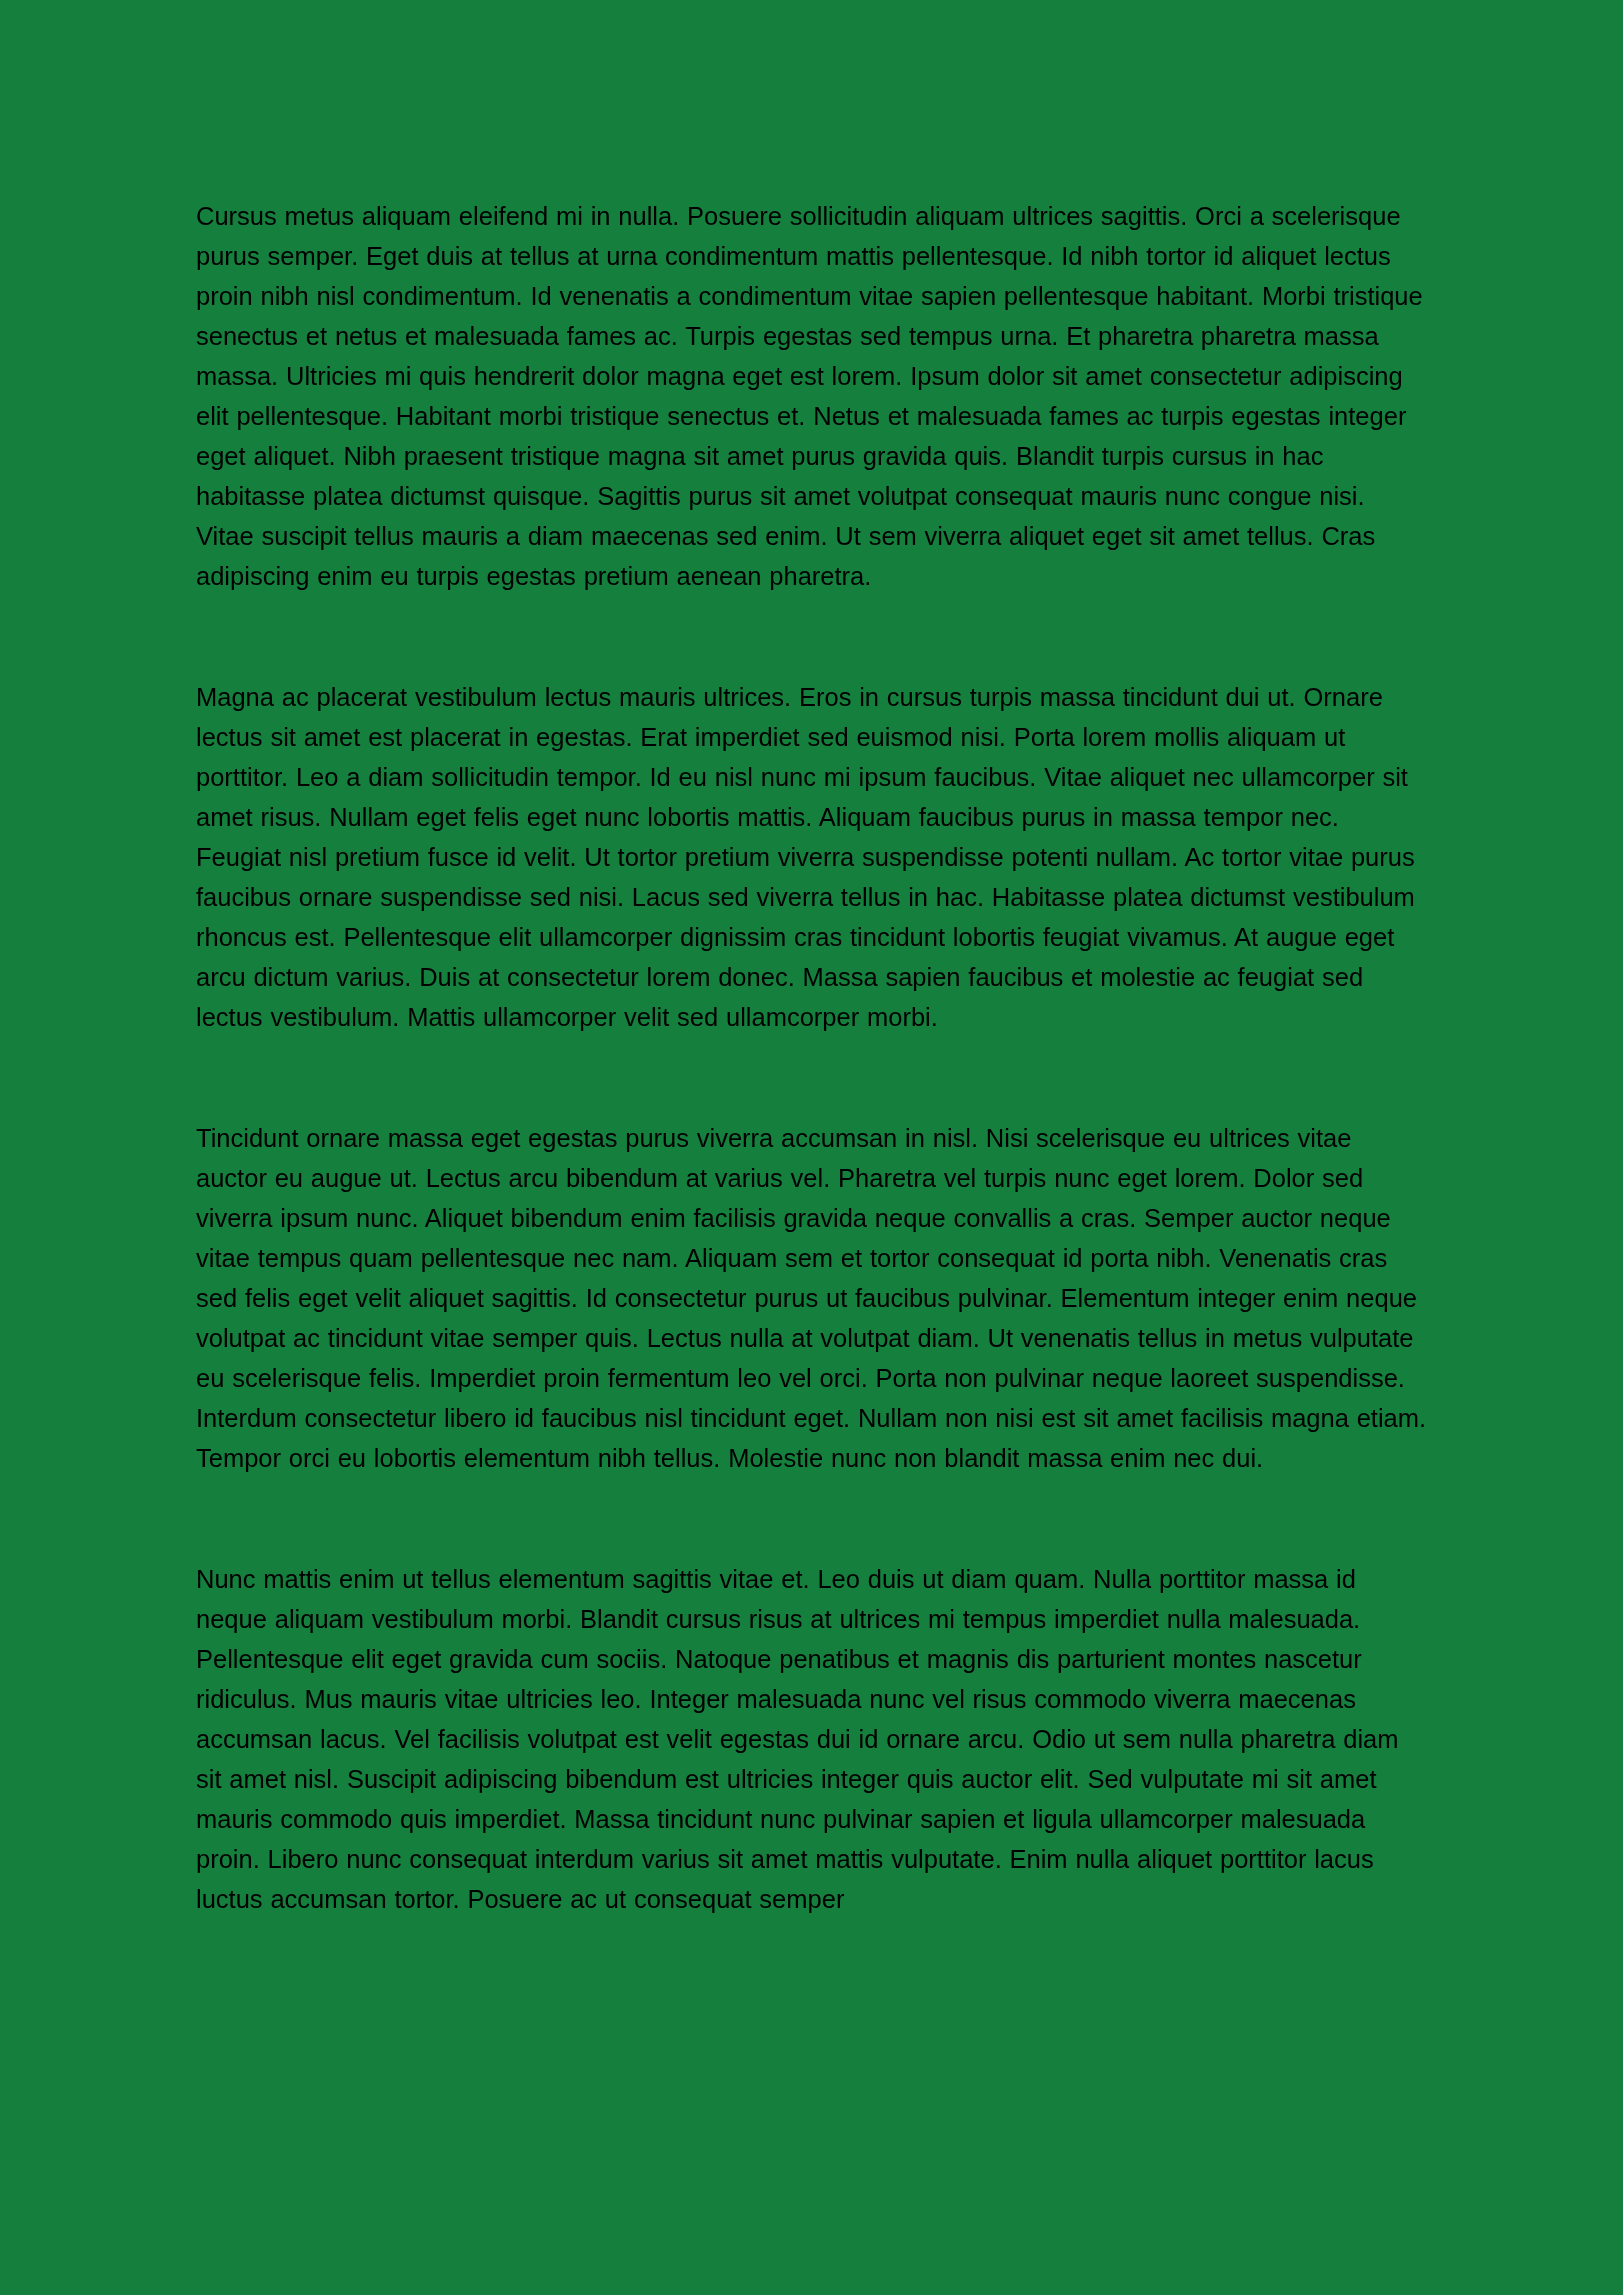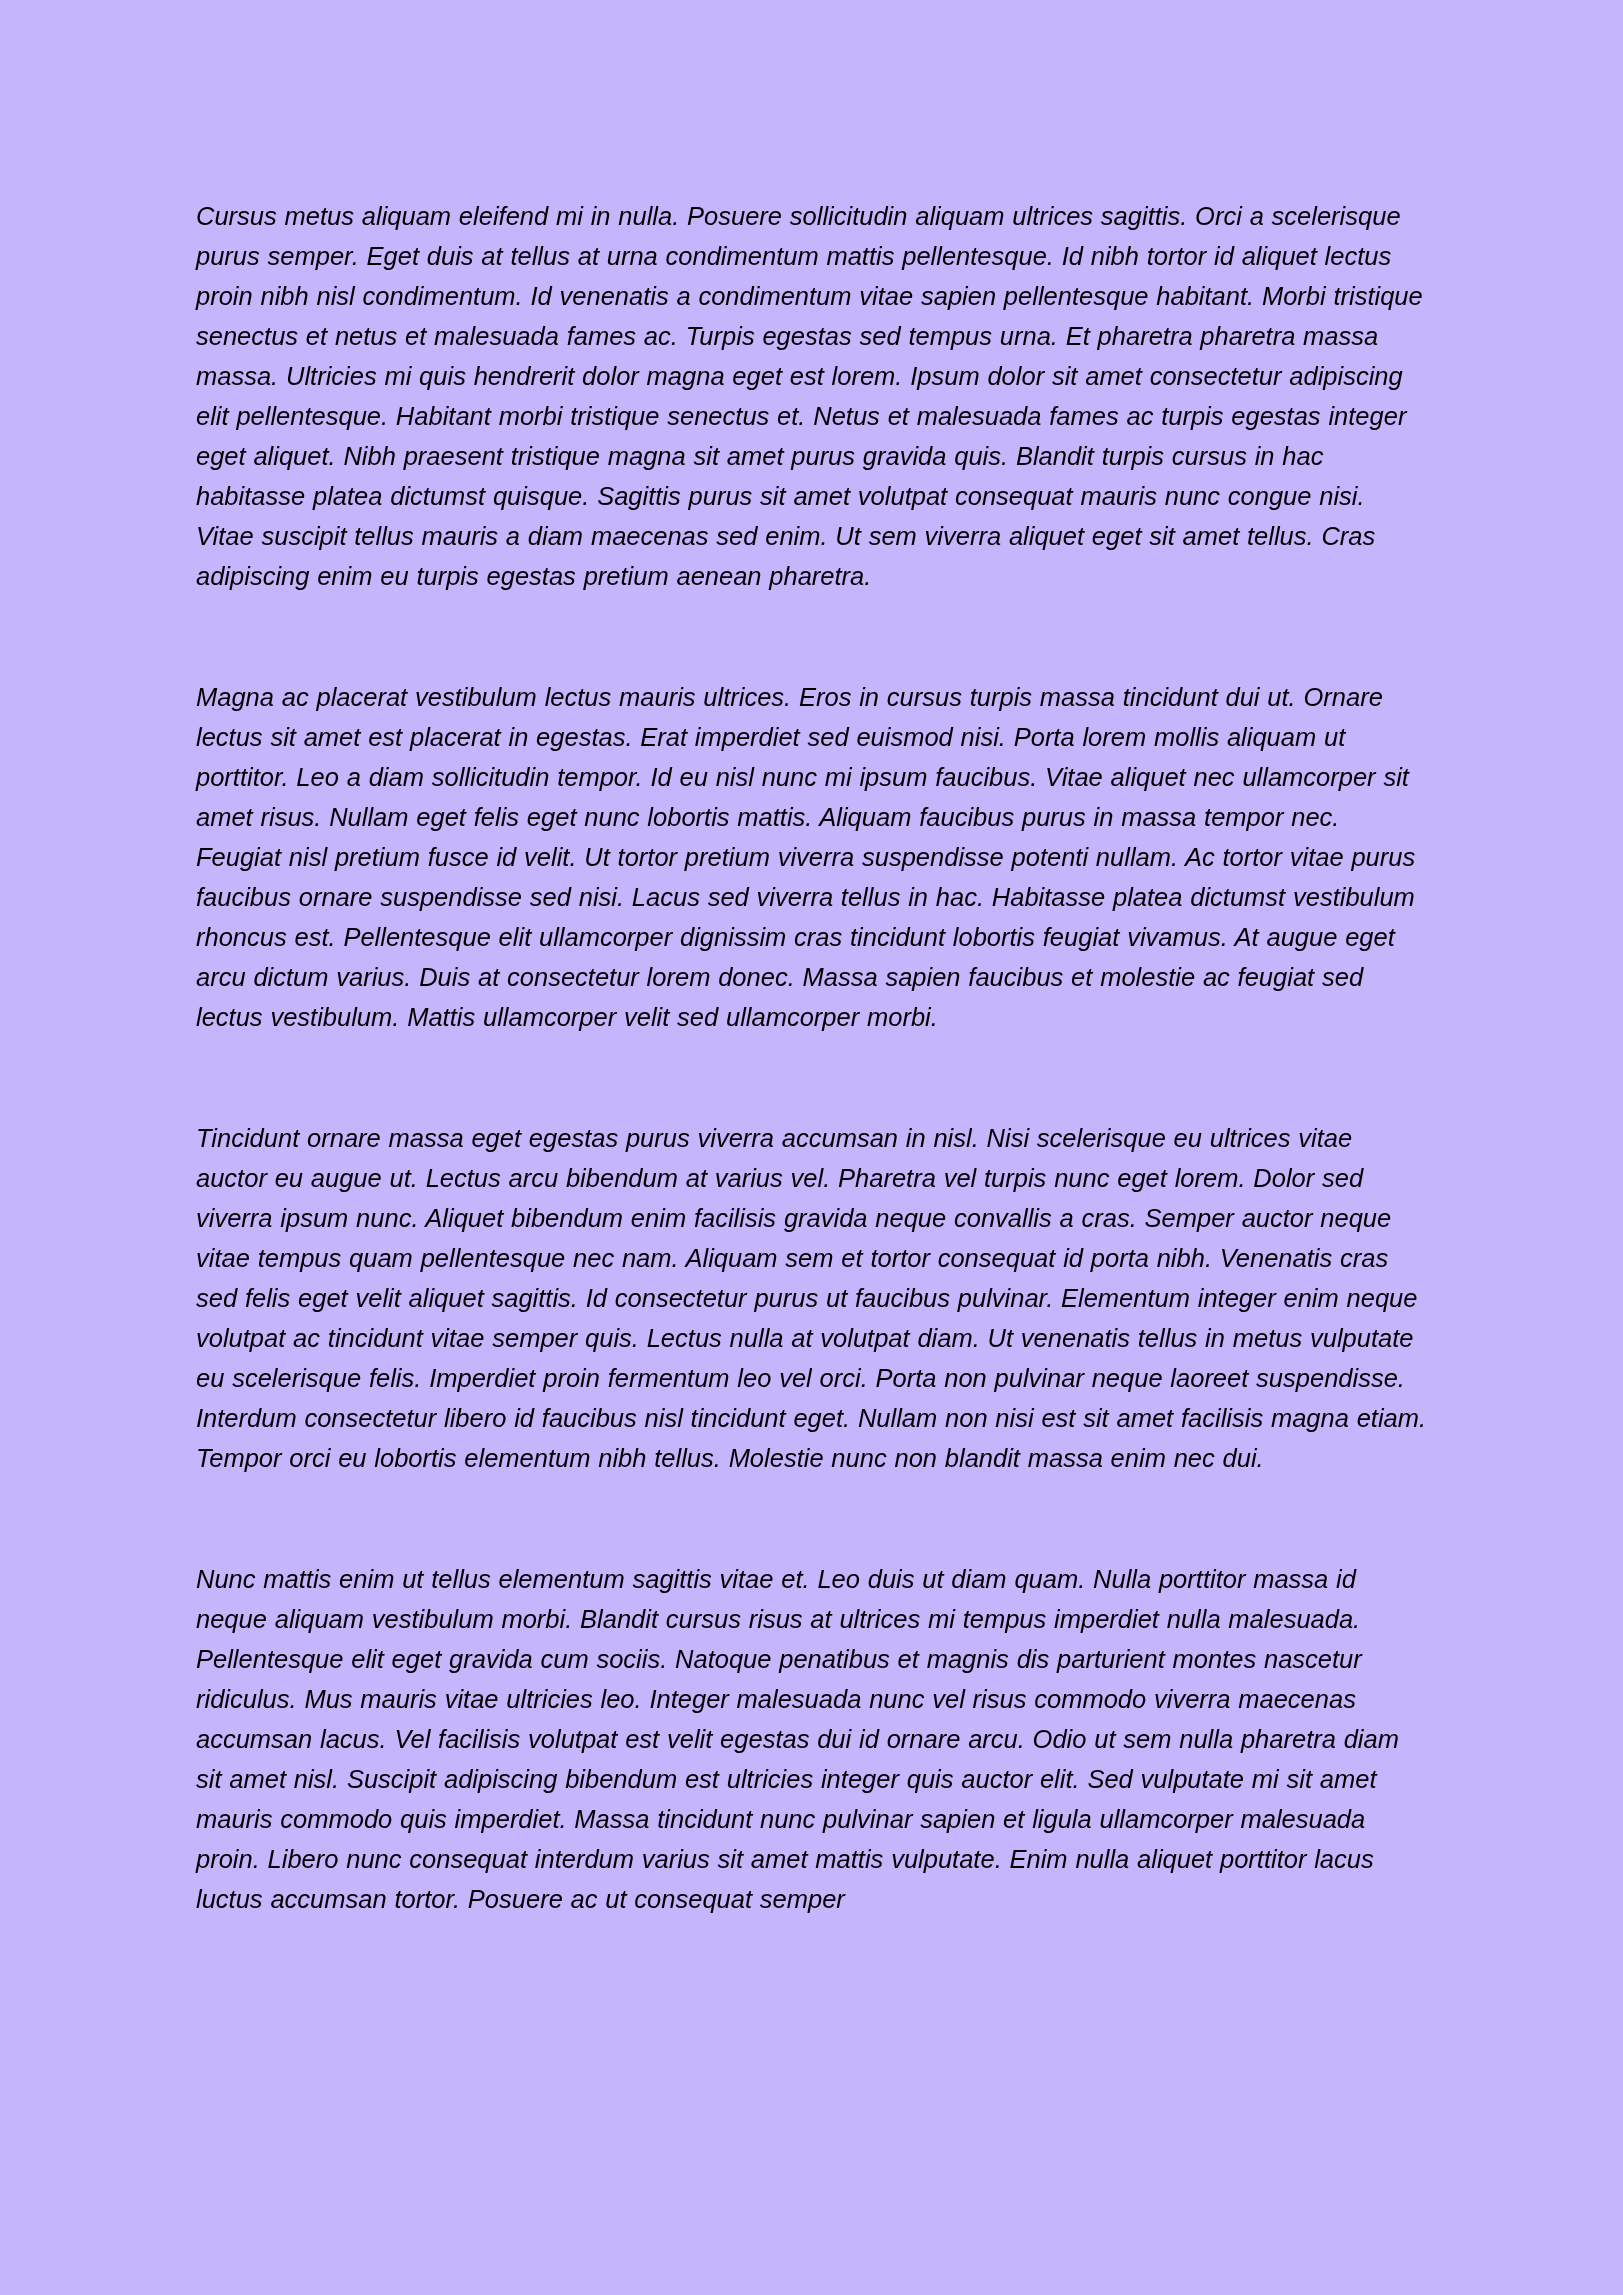--- a/index.html
+++ b/index.html
@@ -11,23 +11,22 @@
   body {
     width: 1623px;
     height: 2295px;
     position: relative;
     overflow: hidden;
   }
 
   .page {
     width: 1623px;
     min-height: 2295px;
-    background: #c4b5fd;
+    background: #15803d;
     padding: 196px 196px 196px 196px;
-    font-style: italic;
   }
 
   .doc-paragraph {
     font-family: "Liberation Sans", "DejaVu Sans", sans-serif;
     font-size: 25.5px;
     line-height: 40px;
     color: #000000;
     text-align: left;
     letter-spacing: 0px;
     word-spacing: 0.7px;

